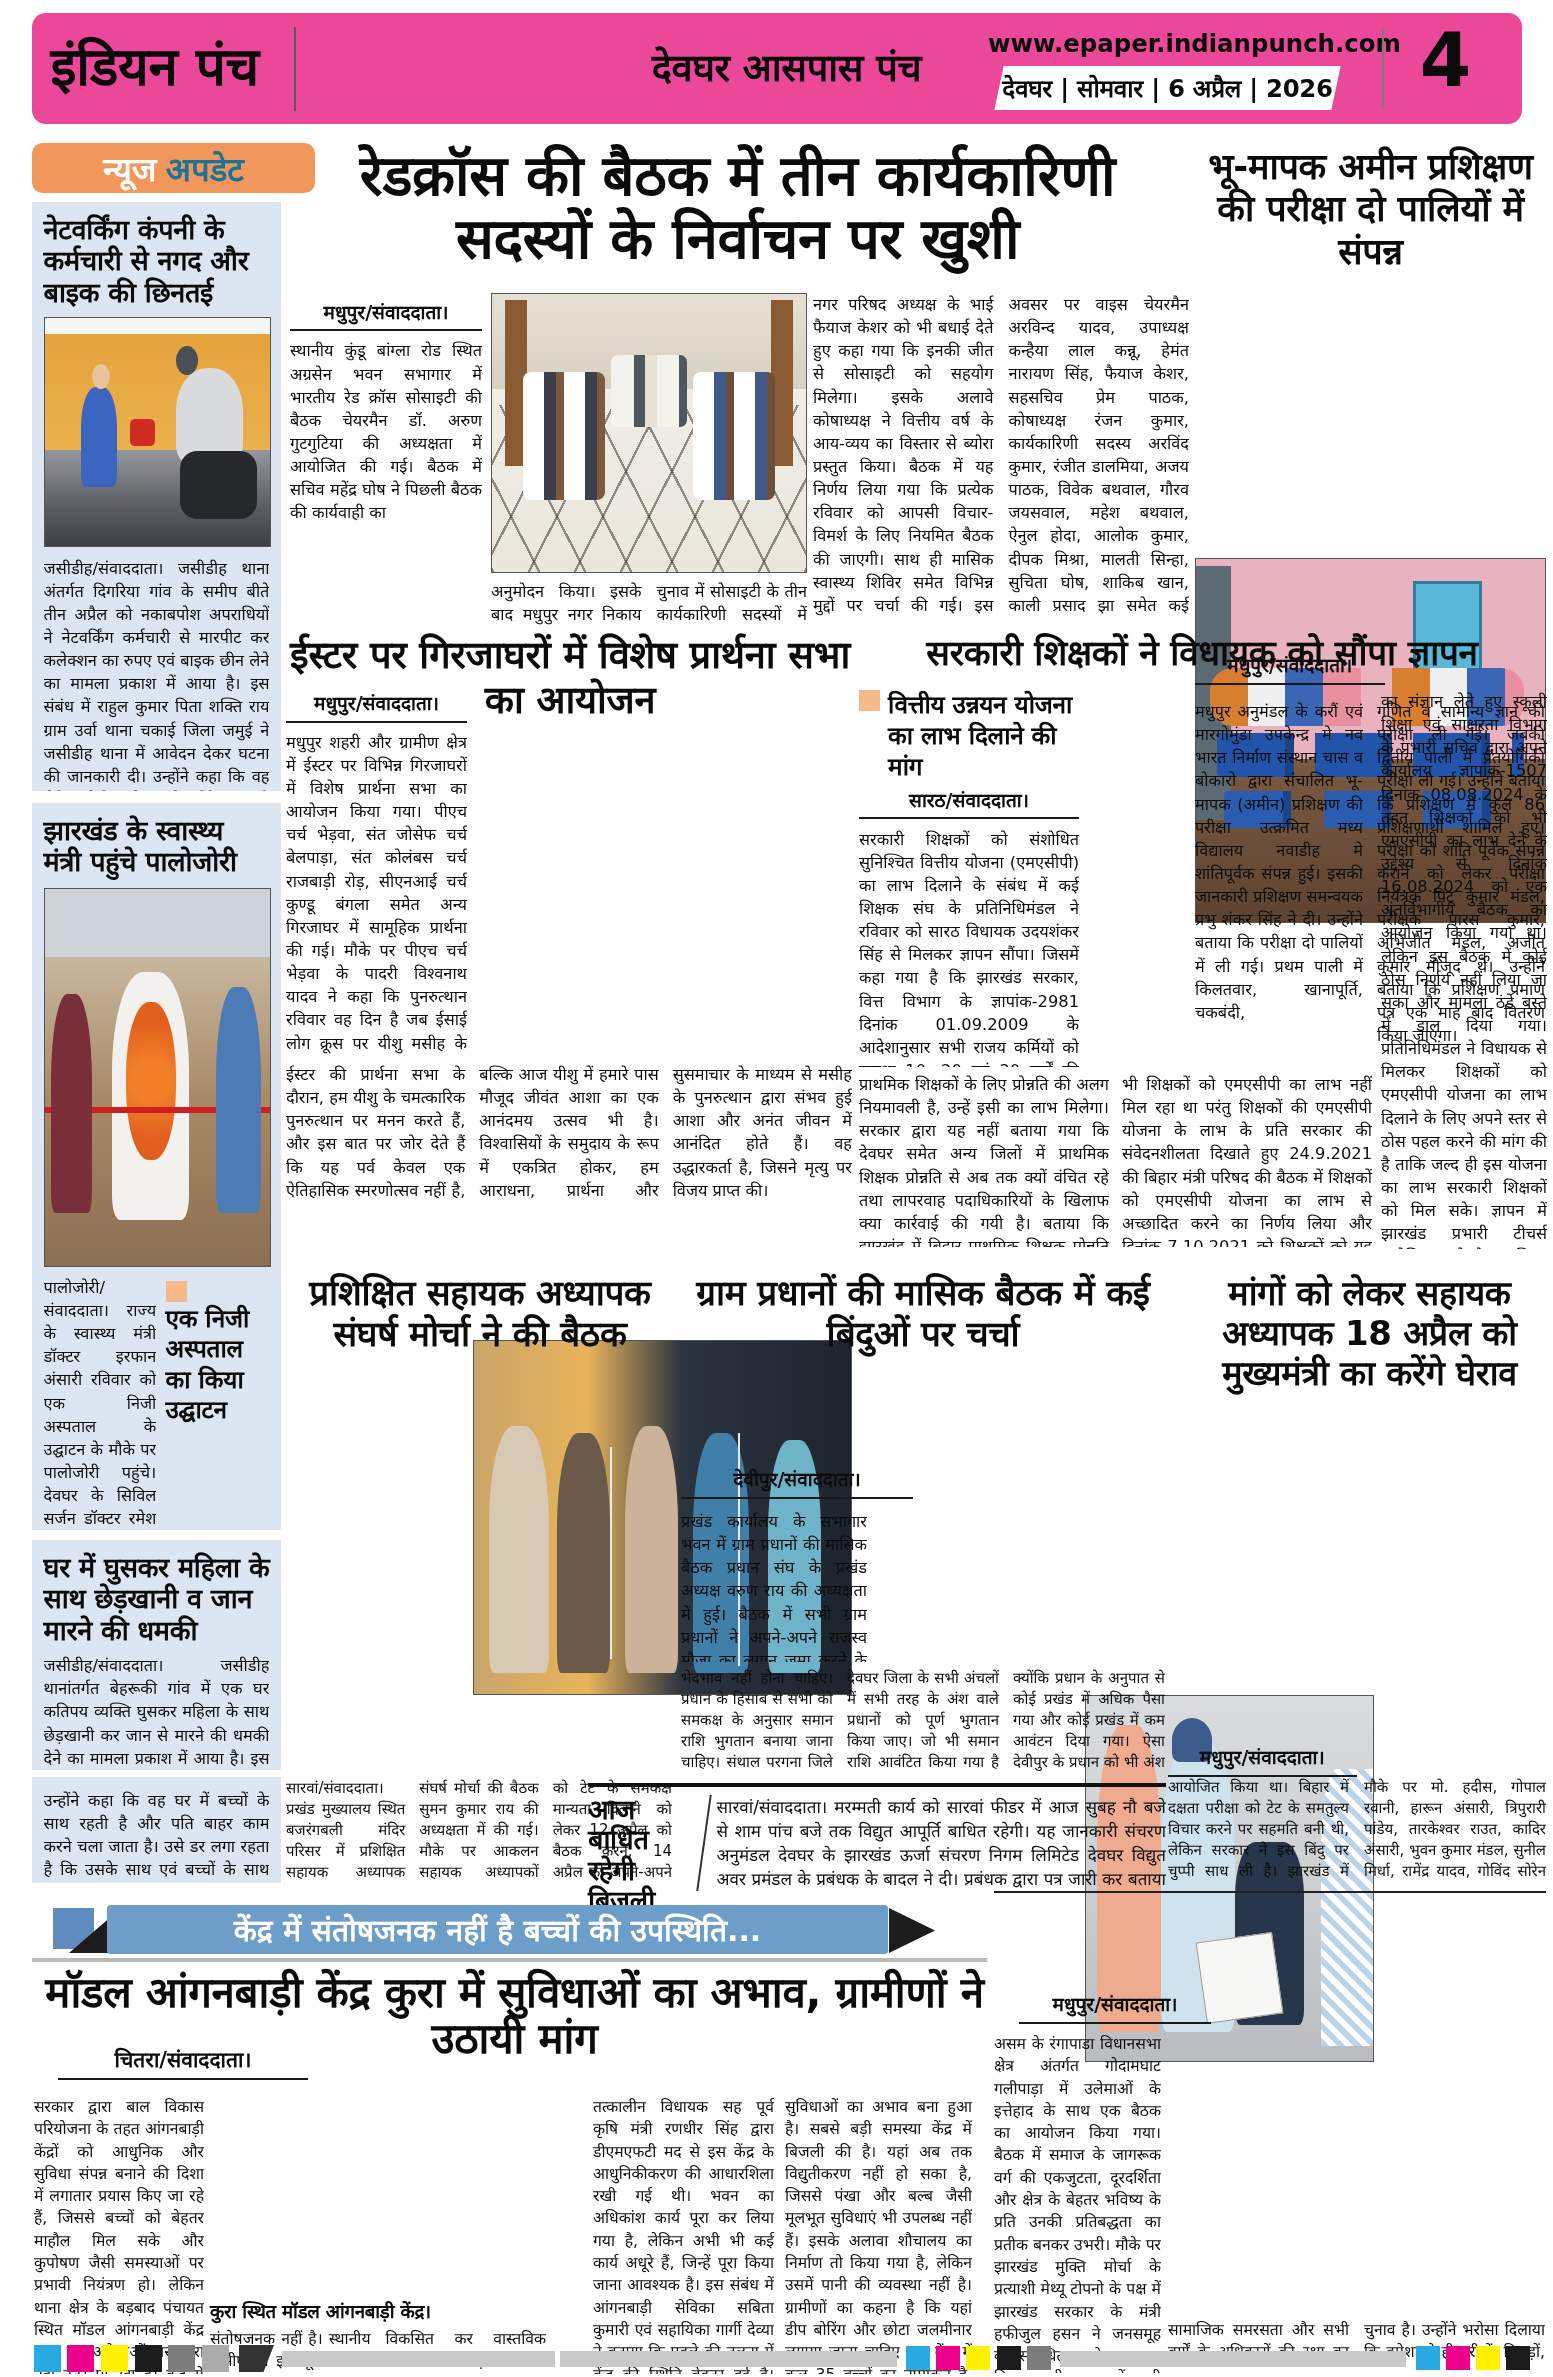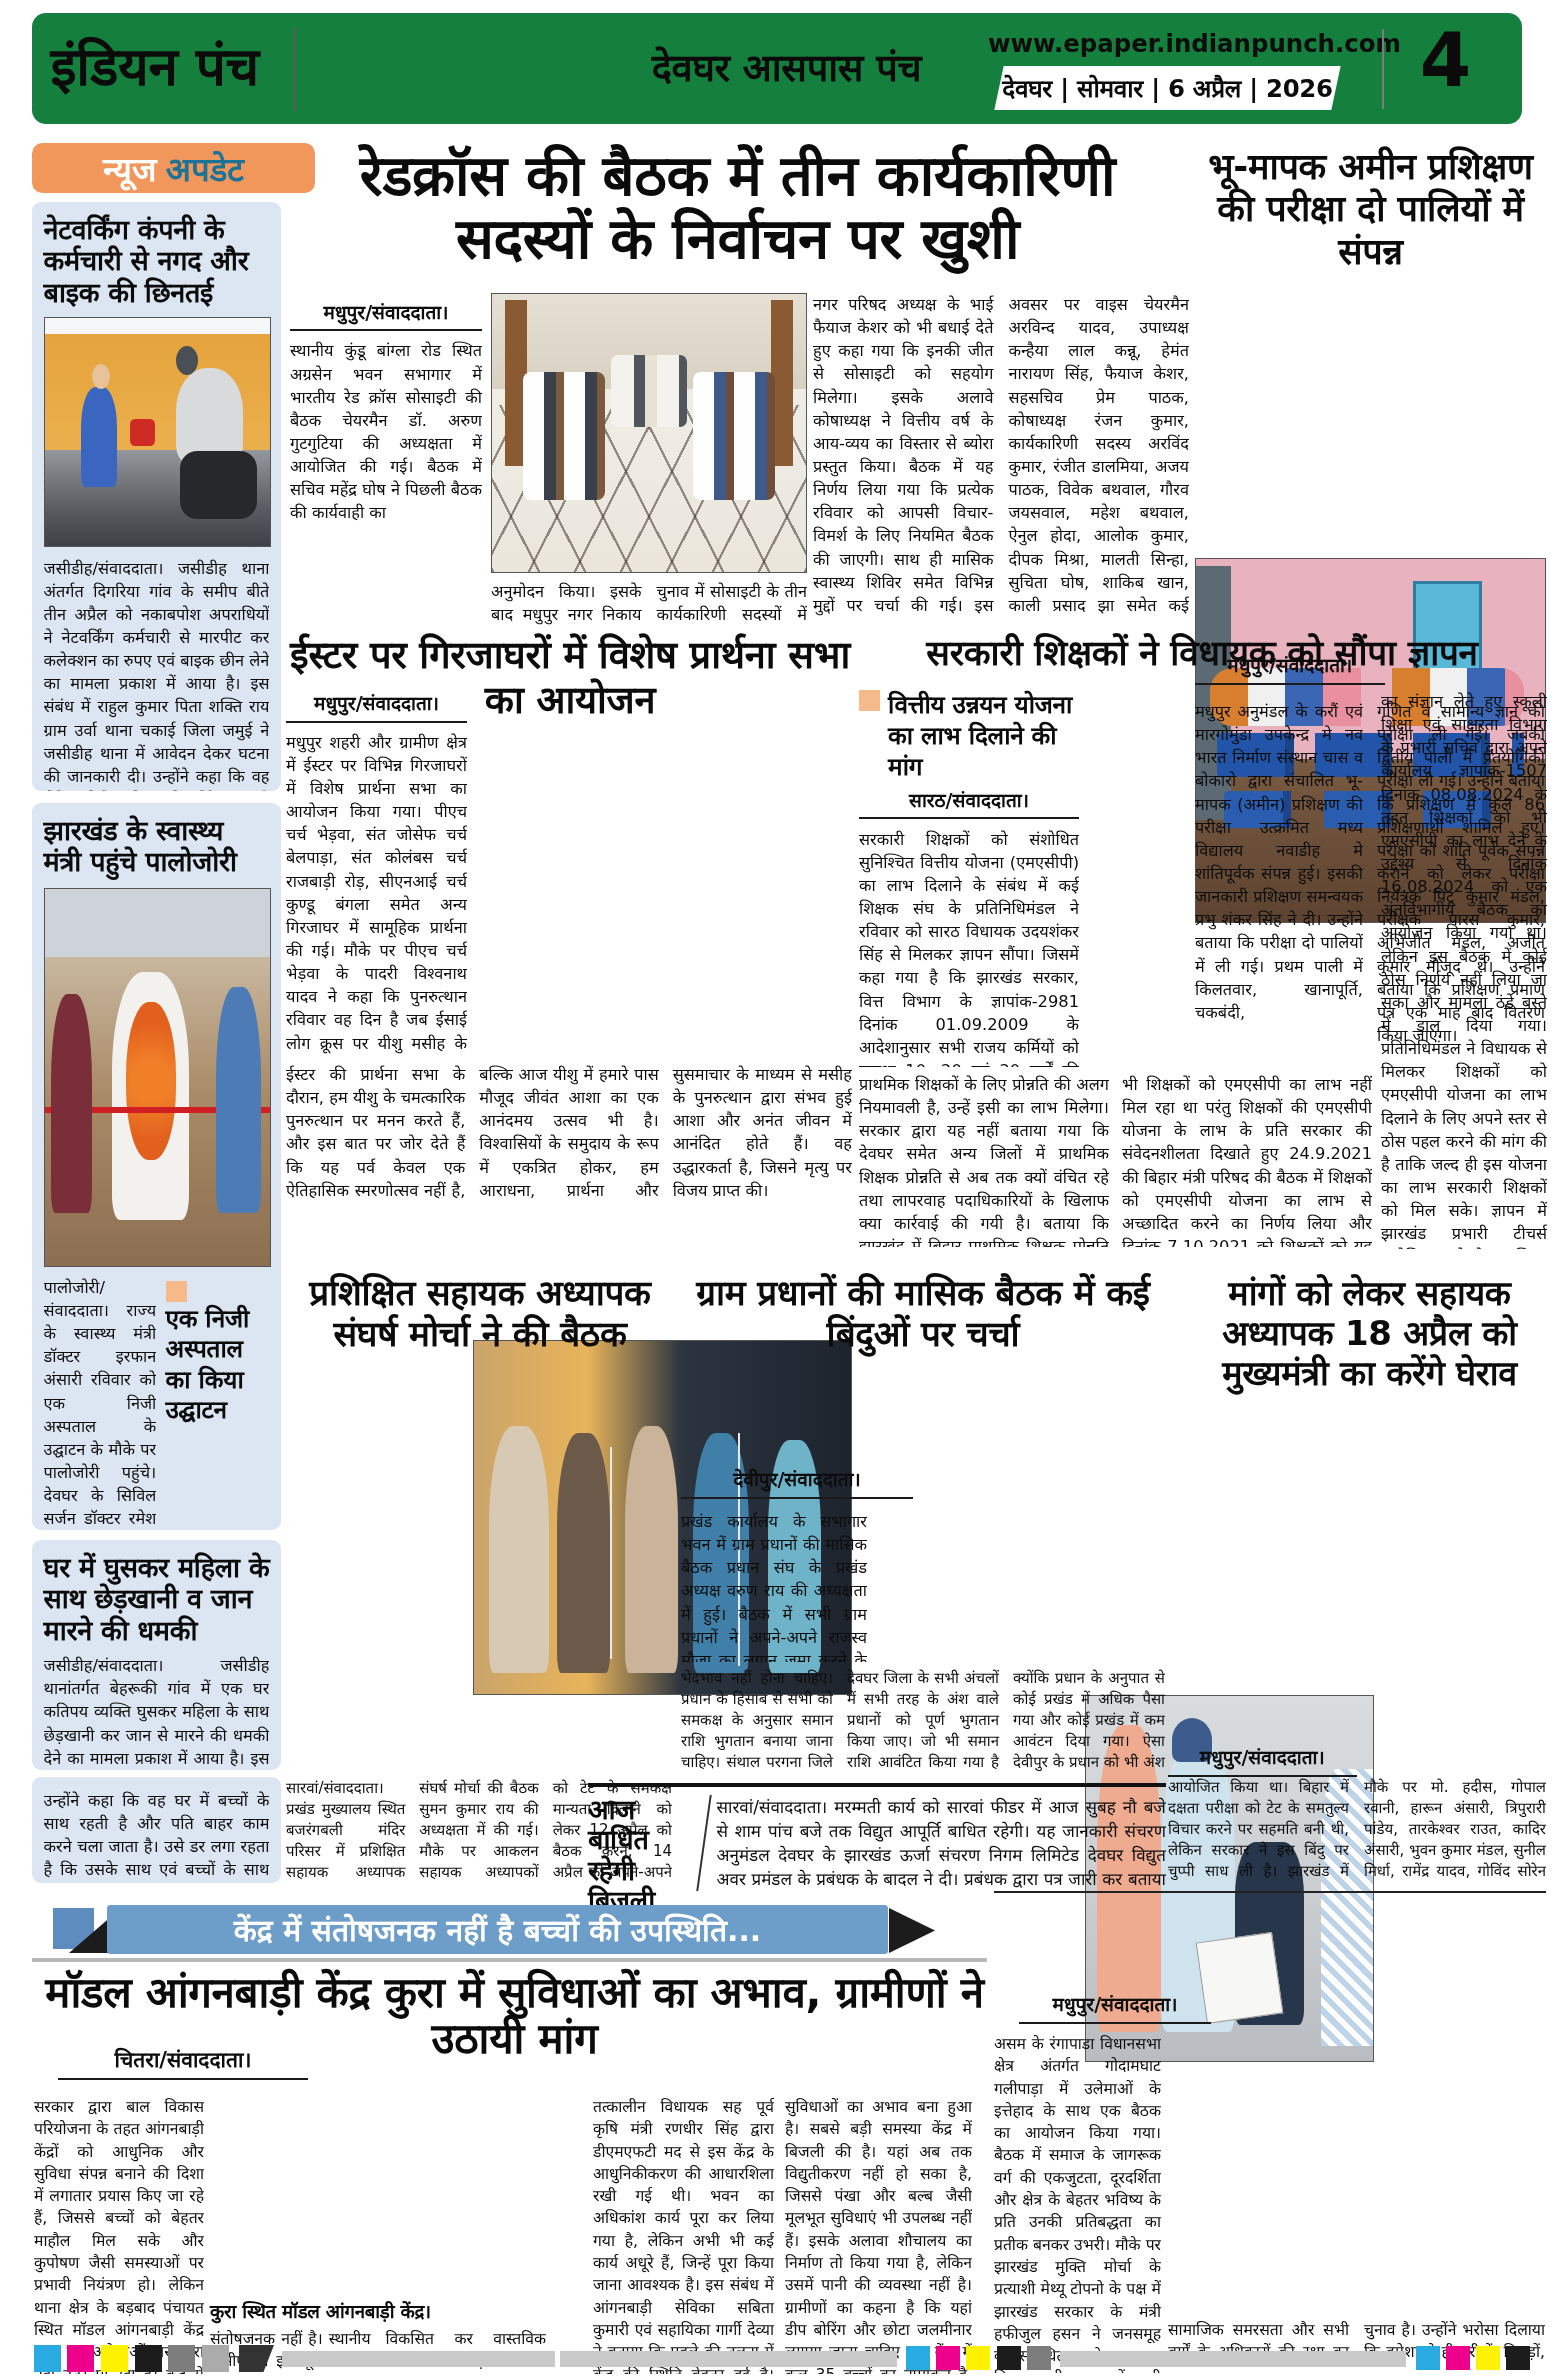--- a/index.html
+++ b/index.html
@@ -6,35 +6,35 @@
   .page{position:relative;width:1553px;height:2377px;background:#ffffff;
         font-family:"DejaVu Sans","Liberation Sans",sans-serif;color:#0d0d0d;overflow:hidden;}
   .abs{position:absolute;box-sizing:border-box;}
   .ly{position:absolute;}
   h1,h2,h3,p{margin:0;padding:0;}
   .hl{font-weight:700;line-height:1.18;color:#0b0b0b;letter-spacing:-0.3px;}
   .body{font-size:16.3px;line-height:1.42;text-align:justify;overflow:hidden;}
   .body-sm{font-size:15px;line-height:1.4;text-align:justify;overflow:hidden;}
   .dateline{font-weight:700;font-size:19px;}
   .dl-rule{border-bottom:2.3px solid #1a1a1a;margin-top:4.6px;}
-  .panel{background:#dbe6f2;border-radius:9px;padding:11.6px;}
+  .panel{background:#dbe6f2;border-radius:0;padding:11.6px;}
   .ph{position:relative;overflow:hidden;border:1.2px solid #555;background:#cfcfcf;}
   .cols2{column-count:2;column-gap:15px;}
   .cols3{column-count:3;column-gap:14px;}
   .center{text-align:center;}
   .kicker-bar{background:#6d9dc9;color:#fff;display:flex;align-items:center;justify-content:center;}
   .sq{display:inline-block;width:21px;height:21px;background:#f5b98a;margin-right:8.1px;flex:none;}
   .reg{position:absolute;width:27px;height:27px;}
 </style>
 </head>
 <body>
 
 <div class="page">
 
-  <header class="abs" style="left:32px;top:12.8px;width:1490px;height:111px;background:#15803d;border-radius:14px;">
+  <header class="abs" style="left:32px;top:12.8px;width:1490px;height:111px;background:#ec4899;border-radius:14px;">
     <h1 class="abs hl" style="left:18.6px;top:23px;font-size:53px;">इंडियन पंच</h1>
     <div class="abs" style="left:262px;top:14px;width:1.7px;height:84px;background:#5a5a5a;"></div>
     <div class="abs hl center" style="left:557px;top:33px;width:395px;font-size:38px;">देवघर आसपास पंच</div>
     <div class="abs" style="right:174px;top:16.3px;width:360px;text-align:center;font-size:24.4px;font-weight:600;">www.epaper.indianpunch.com</div>
     <div class="abs" style="right:186px;top:53px;width:337px;height:44px;background:#ffffff;transform:skewX(-12deg);"></div>
     <div class="abs hl center" style="right:186px;top:62px;width:337px;font-size:24.4px;">देवघर | सोमवार | 6 अप्रैल | 2026</div>
     <div class="abs" style="right:138px;top:16.3px;width:1.7px;height:80px;background:#7c7c7c;"></div>
     <div class="abs hl" style="right:51px;top:4.6px;font-size:74px;">4</div>
   </header>
 

